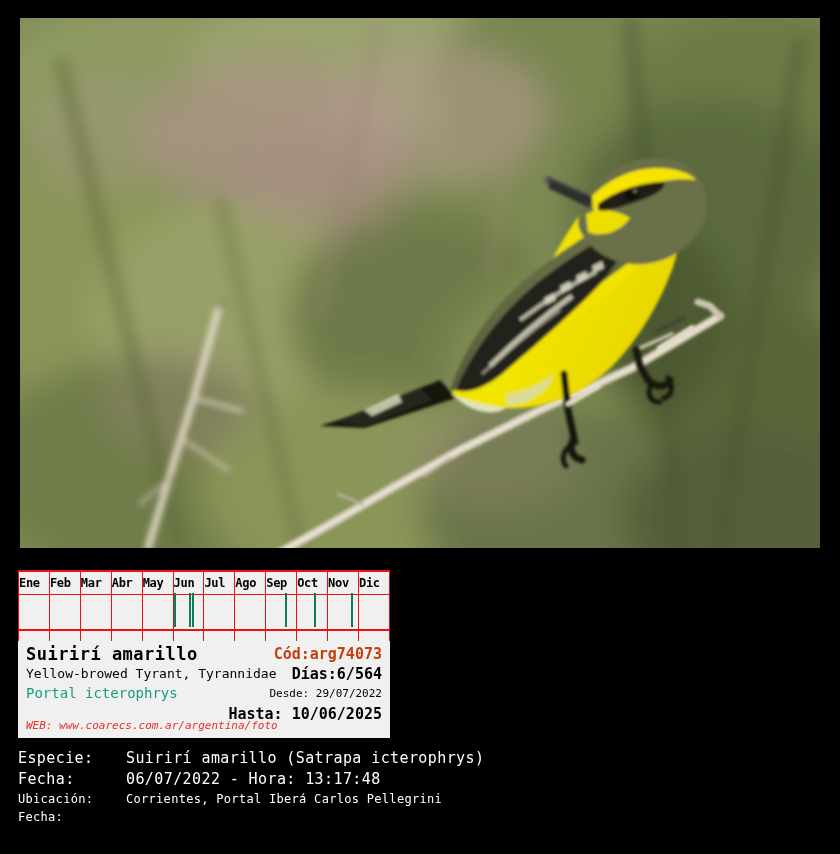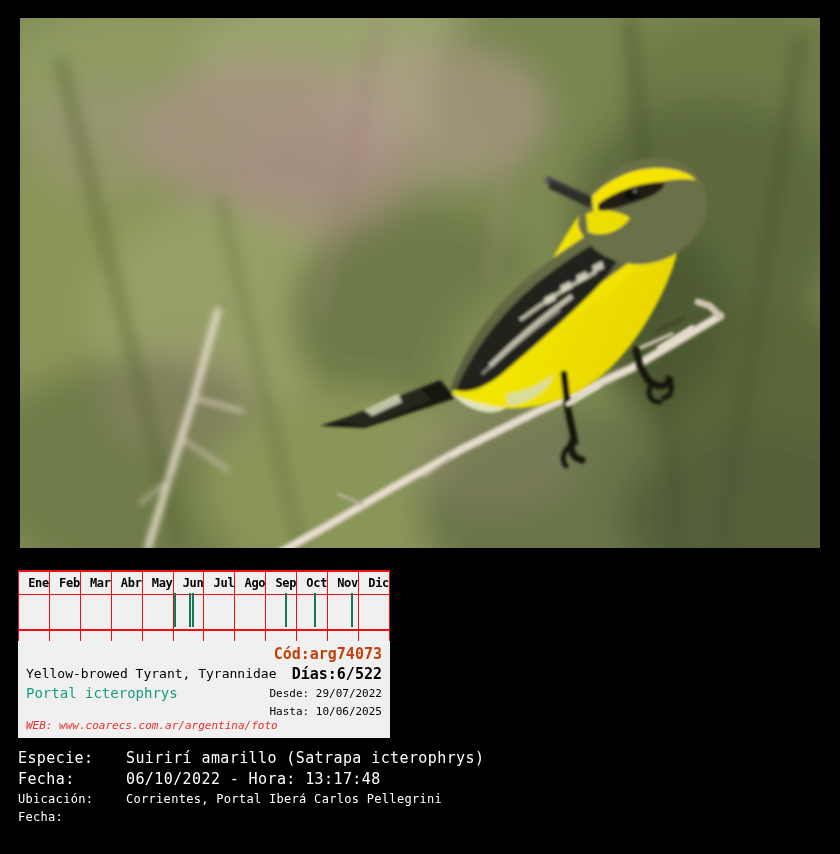--- a/index.html
+++ b/index.html
@@ -51,21 +51,21 @@
     border-collapse: collapse;
     width: 372px;
     table-layout: fixed;
     position: relative;
     z-index: 2;
   }
   #cal-table td.mhead {
     border: 1px solid #ee1111;
     border-top: 2px solid #ee1111;
     height: 22px;
-    text-align: right;
+    text-align: left;
     vertical-align: middle;
     font-family: "DejaVu Sans Mono", "Liberation Mono", monospace;
     font-size: 12px;
     font-weight: bold;
     color: #000000;
     padding: 0;
     background: transparent;
     letter-spacing: -0.3px;
   }
   #cal-table td.mbody {
@@ -128,21 +128,21 @@
   .r-dias {
     right: 8px; top: 23px;
     font-size: 15px; font-weight: bold; color: #000000;
   }
   .r-desde {
     right: 8px; top: 45px;
     font-size: 11px; color: #000000;
   }
   .r-hasta {
     right: 8px; top: 63px;
-    font-size: 11px; color: #000000;
+    font-size: 15px; color: #000000; font-weight: bold;
   }
 
   
   #meta {
     position: absolute;
     left: 18px;
     top: 748px;
     width: 800px;
   }
   .meta-line {
@@ -388,40 +388,41 @@
         <div class="tick" style="left: 156px; background: rgb(17, 122, 85);"></div>
         <div class="tick" style="left: 171px; background: rgb(17, 122, 85);"></div>
         <div class="tick" style="left: 174px; background: rgb(17, 122, 85);"></div>
         <div class="tick" style="left: 267px; background: rgb(17, 122, 85);"></div>
         <div class="tick" style="left: 296px; background: rgb(17, 122, 85);"></div>
         <div class="tick" style="left: 333px; background: rgb(17, 122, 85);"></div>
       </div>
   </div>
 
   <div id="info">
+    <div class="row l-common">Suirirí amarillo</div>
     <div class="row l-english">Yellow-browed Tyrant, Tyrannidae</div>
     <div class="row l-sci">Portal icterophrys</div>
     <div class="row l-web">WEB: www.coarecs.com.ar/argentina/foto</div>
     <div class="row l-total">Total Avistajes: 6 - Pri: 28/11/2016 - Ult: 21/10/2023</div>
 
     <div class="row r-cod">Cód:arg74073</div>
-    <div class="row r-dias">Días:6/522</div>
+    <div class="row r-dias">Días:6/564</div>
     <div class="row r-desde">Desde: 29/07/2022</div>
     <div class="row r-hasta">Hasta: 10/06/2025</div>
   </div>
 </div>
 
 <div id="meta">
   <div class="meta-line big">
     <span class="meta-label big">Especie:</span>
     <span class="meta-val">Suirirí amarillo (Satrapa icterophrys)</span>
   </div>
   <div class="meta-line big">
     <span class="meta-label big">Fecha:</span>
-    <span class="meta-val">06/10/2022 - Hora: 13:17:48</span>
+    <span class="meta-val">06/07/2022 - Hora: 13:17:48</span>
   </div>
   <div class="meta-line small">
     <span class="meta-label small">Ubicación:</span>
     <span class="meta-val">Corrientes, Portal Iberá Carlos Pellegrini</span>
   </div>
   <div class="meta-line small">
     <span class="meta-label small">Fecha:</span>
   </div>
 </div>
 

